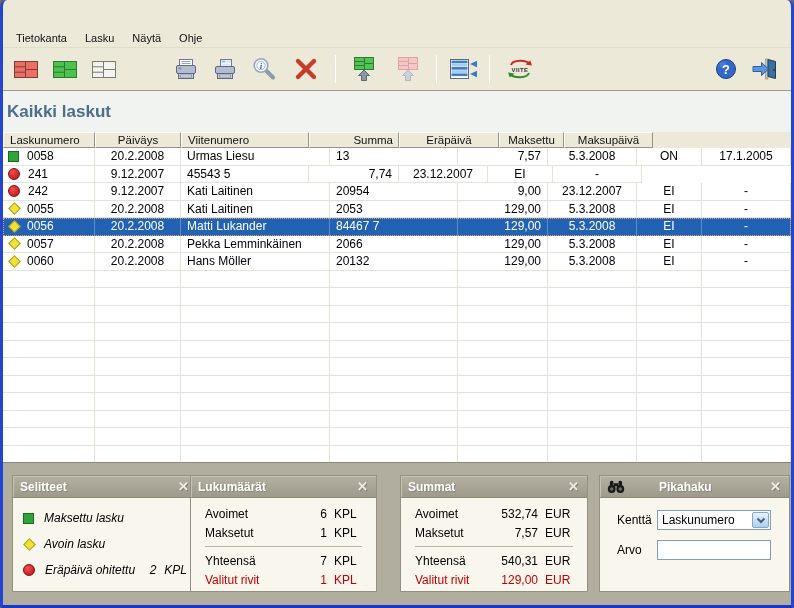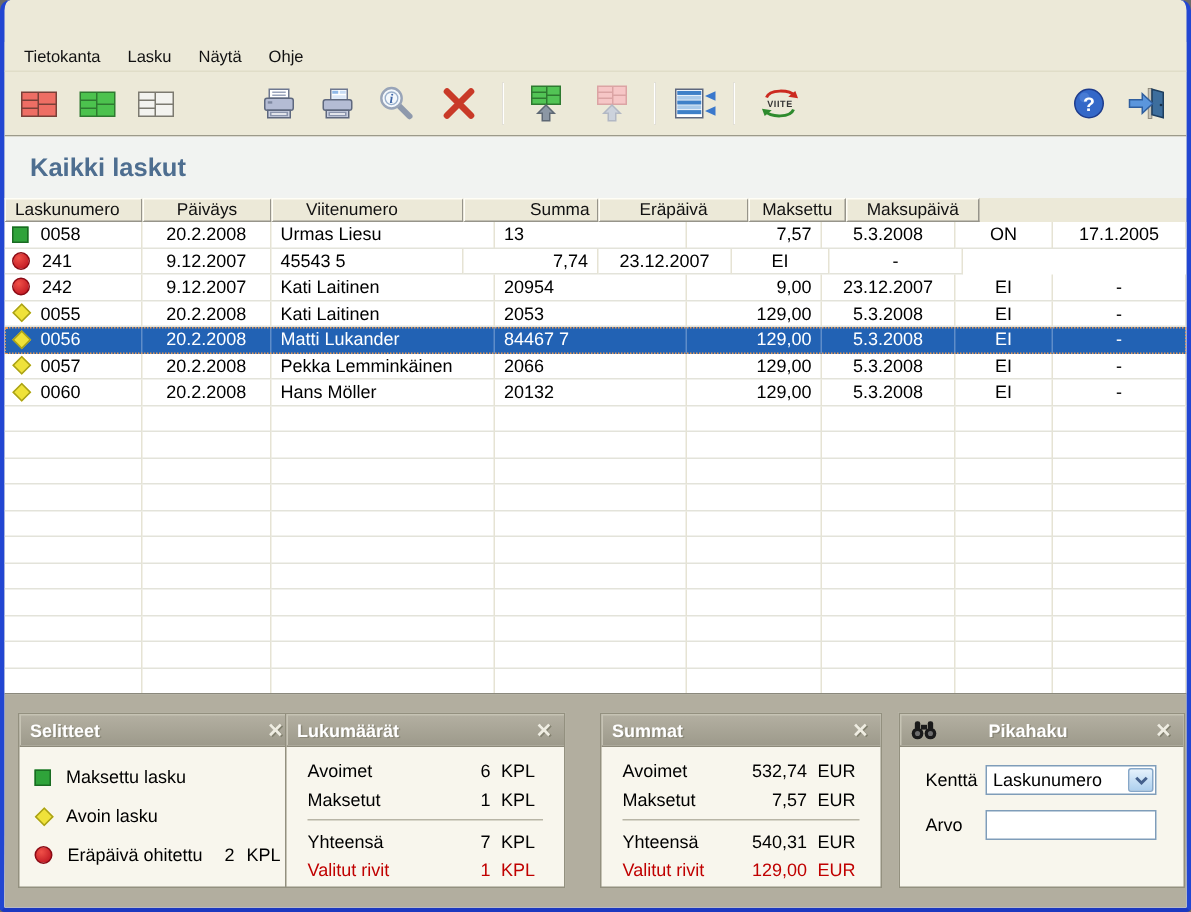--- a/index.html
+++ b/index.html
@@ -38,21 +38,21 @@
     background:#ece9d8; display:flex; align-items:center;
     border-bottom:1px solid #9c9a8a;
   }
   .tbtn { background:transparent; border:none; padding:2px; display:flex; align-items:center; justify-content:center; height:36px; }
   .tsep { width:1px; height:28px; background:#9c9a8c; border-right:1px solid #fff; margin:0 6px; }
   .spacer { flex:1; }
 
   
   .heading-band {
     position:absolute; left:0; top:91px; width:788px; height:41px;
-    background:#f1f3f1; display:flex; align-items:center; padding-left:17px;
+    background:#f1f3f1; display:flex; align-items:center; padding-left:4px;
   }
   .heading-band span { color:#4e6e90; font-size:17px; font-weight:bold; }
 
   
   .grid-header { position:absolute; left:0; top:132px; width:788px; height:16px; display:flex; }
   .hcell {
     background:#ece9d8; font-size:11.5px; color:#111; line-height:14px;
     border-top:1px solid #fffef6; border-left:1px solid #fffef6;
     border-right:1px solid #96948a; border-bottom:1px solid #96948a;
     display:flex; align-items:center; overflow:hidden; white-space:nowrap;
@@ -66,21 +66,21 @@
   }
   .c0 { width:92px;  padding-left:5px; }
   .c1 { width:86px;  justify-content:center; }
   .c2 { width:149px; padding-left:6px; }
   .c3 { width:128px; padding-left:6px; }
   .c4 { width:90px;  justify-content:flex-end; padding-right:6px; }
   .c5 { width:89px;  justify-content:center; }
   .c6 { width:65px;  justify-content:center; }
   .c7 { width:89px;  justify-content:center; }
   .w0{width:92px}.w1{width:86px}.w2{width:149px}.w3{width:128px}.w4{width:90px}.w5{width:100px}.w6{width:65px}.w7{width:89px}
-  .h0{padding-left:6px}.h1{justify-content:center}.h2{padding-left:6px}.h3{padding-left:22px}
+  .h0{padding-left:6px}.h1{justify-content:center}.h2{padding-left:6px}.h3{padding-left:6px}
   .h4{justify-content:flex-end;padding-right:5px}.h5{justify-content:center}.h6{justify-content:center}.h7{justify-content:center}
 
   .grid-row.selected { background:#2262b4; outline:1px dotted #e89a58; outline-offset:-1px; }
   .grid-row.selected .cell { color:#fff; border-right-color:rgba(255,255,255,.28); border-bottom-color:transparent; }
 
   .status-icon { display:inline-block; margin-right:8px; flex:none; }
   .st-paid    { width:11px; height:11px; background:#2fa33a; border:1px solid #1a6b22; }
   .st-open    { width:9px;  height:9px;  background:#efe23a; border:1px solid #a8a018; transform:rotate(45deg); margin-left:2px; }
   .st-overdue { width:12px; height:12px; border-radius:50%; background:radial-gradient(circle at 35% 30%,#f05048,#b80e1c); border:1px solid #8a0a14; }
 
@@ -100,21 +100,21 @@
   .panel-title { color:#fff; font-size:12px; font-weight:bold; text-shadow:1px 1px 0 #8a8778; flex:1; }
   .panel-close { background:none; border:none; color:#efede2; font-size:13px; font-weight:bold; line-height:13px; text-shadow:1px 1px 0 #82806f; padding:0 1px; }
   .panel-body { height:94px; font-size:12px; color:#000; }
 
   #panel-selitteet  { left:9px;   width:186px; }
   #panel-lukumaarat { left:187px; width:187px; }
   #panel-summat     { left:397px; width:188px; }
   #panel-pikahaku   { left:596px; width:191px; }
 
   .legend-body { padding:7px 10px 0 10px; }
-  .legend-row { height:26px; display:flex; align-items:center; }
+  .legend-row { height:26px; display:flex; align-items:center;font-style:italic; }
   .legend-row .status-icon { margin-right:10px; }
   .legend-label { flex:1; }
   .legend-count { margin-right:8px; }
 
   .sum-body { padding:6px 14px 14px 14px; }
   .sum-row { height:19px; display:flex; align-items:center; }
   .sum-label { flex:1; }
   .sum-value { text-align:right; }
   .sum-unit { width:28px; text-align:left; margin-left:7px; }
   .kpl .sum-value { width:14px; }

